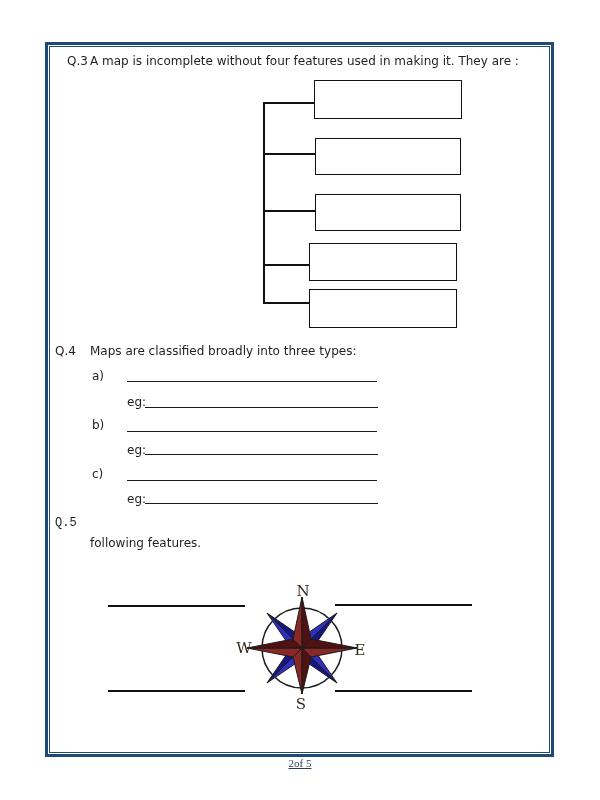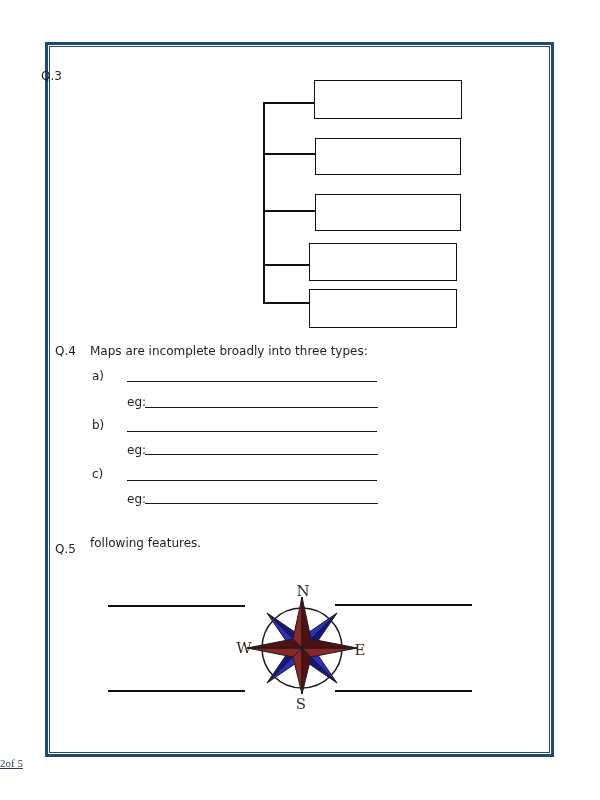--- a/index.html
+++ b/index.html
@@ -26,68 +26,69 @@
   .abox4{left:309px;top:243px;width:148px;height:38px;}
   .abox5{left:309px;top:289px;width:148px;height:39px;}
   
   .optlabel{font-size:12px;}
   .uline{position:absolute;height:1.4px;background:#1a1a1a;}
   .main-line{left:127px;width:250px;}
   .eg-line{left:145px;width:233px;}
   
   .cline{position:absolute;height:1.5px;background:#111;width:137px;}
   .compass-wrap{position:absolute;left:230px;top:576px;width:145px;height:140px;}
-  .footer{position:absolute;left:0;right:0;top:757px;text-align:left;
+  .footer{position:absolute;left:0;right:0;top:757px;text-align:center;
           font-family:"Liberation Serif","DejaVu Serif",serif;font-size:11px;color:#2d3c52;text-decoration:underline;}
   .compass-letter{font-family:"DejaVu Serif","Liberation Serif",serif;font-size:15px;fill:#362a1e;}
 </style>
 </head>
 <body>
 
 <div class="page">
 
   <div class="frame" style="border-color: rgb(31, 74, 115);">
     <div class="frame-inner" style="border-color: rgb(31, 74, 115);"></div>
   </div>
 
-  <div class="abs qlabel" style="left:41px;top:54px;margin-top:15px;">Q.3</div>
+  <div class="abs qlabel" style="left:67px;top:54px;">Q.3</div>
+  <div class="abs qtext" style="left:90px;top:54px;">A map is incomplete without four features used in making it. They are :</div>
 
   <div>
     <div class="spine"></div>
     <div class="conn conn1"></div>
     <div class="conn conn2"></div>
     <div class="conn conn3"></div>
     <div class="conn conn4"></div>
     <div class="conn conn5"></div>
     <div class="abox abox1"></div>
     <div class="abox abox2"></div>
     <div class="abox abox3"></div>
     <div class="abox abox4"></div>
     <div class="abox abox5"></div>
   </div>
 
   <div class="abs qlabel" style="left:55px;top:344px;text-align:right;">Q.4</div>
-  <div class="abs qtext" style="left:90px;top:344px;">Maps are incomplete broadly into three types:</div>
+  <div class="abs qtext" style="left:90px;top:344px;">Maps are classified broadly into three types:</div>
 
   <div class="abs optlabel" style="left:92px;top:369px;">a)</div>
   <div class="uline main-line" style="top:381px;"></div>
   <div class="abs optlabel" style="left:127px;top:395px;">eg:</div>
   <div class="uline eg-line" style="top:407px;"></div>
 
   <div class="abs optlabel" style="left:92px;top:418px;">b)</div>
   <div class="uline main-line" style="top:431px;"></div>
   <div class="abs optlabel" style="left:127px;top:443px;">eg:</div>
   <div class="uline eg-line" style="top:454px;"></div>
 
   <div class="abs optlabel" style="left:92px;top:467px;">c)</div>
   <div class="uline main-line" style="top:480px;"></div>
   <div class="abs optlabel" style="left:127px;top:492px;">eg:</div>
   <div class="uline eg-line" style="top:503px;"></div>
 
-  <div class="abs qlabel" style="left:55px;top:542px;">Q.5</div>
+  <div class="abs qlabel" style="left:55px;top:516px;font-family:Liberation Mono, monospace;">Q.5</div>
   <div class="abs qtext" style="left:90px;top:536px;">following features.</div>
 
   <div class="cline" style="left:108px;top:605px;"></div>
   <div class="cline" style="left:335px;top:604px;"></div>
   <div class="cline" style="left:108px;top:690px;"></div>
   <div class="cline" style="left:335px;top:690px;"></div>
 
   <svg class="compass-wrap" viewBox="0 0 145 140">
     <circle cx="72" cy="72" r="40" fill="none" stroke="#1c1c1c" stroke-width="1.5"></circle>
 

